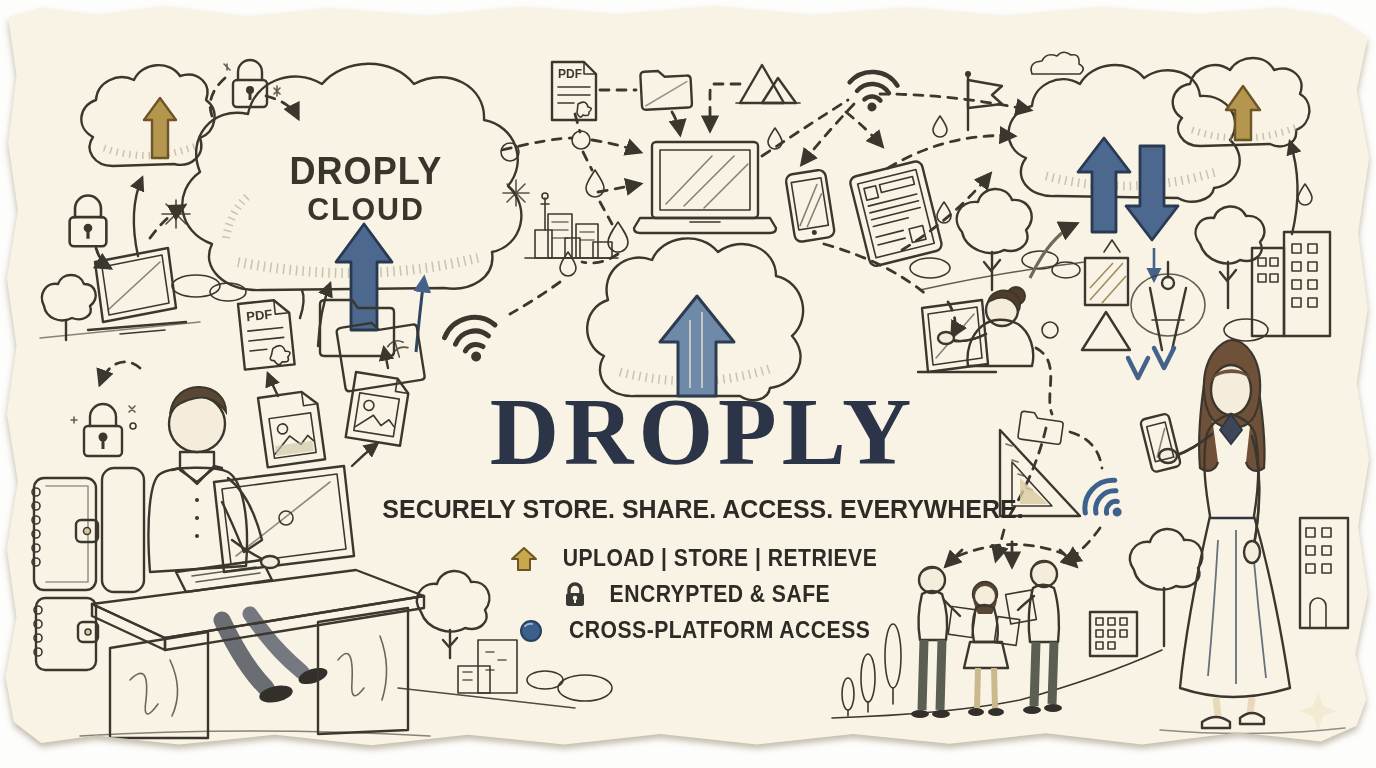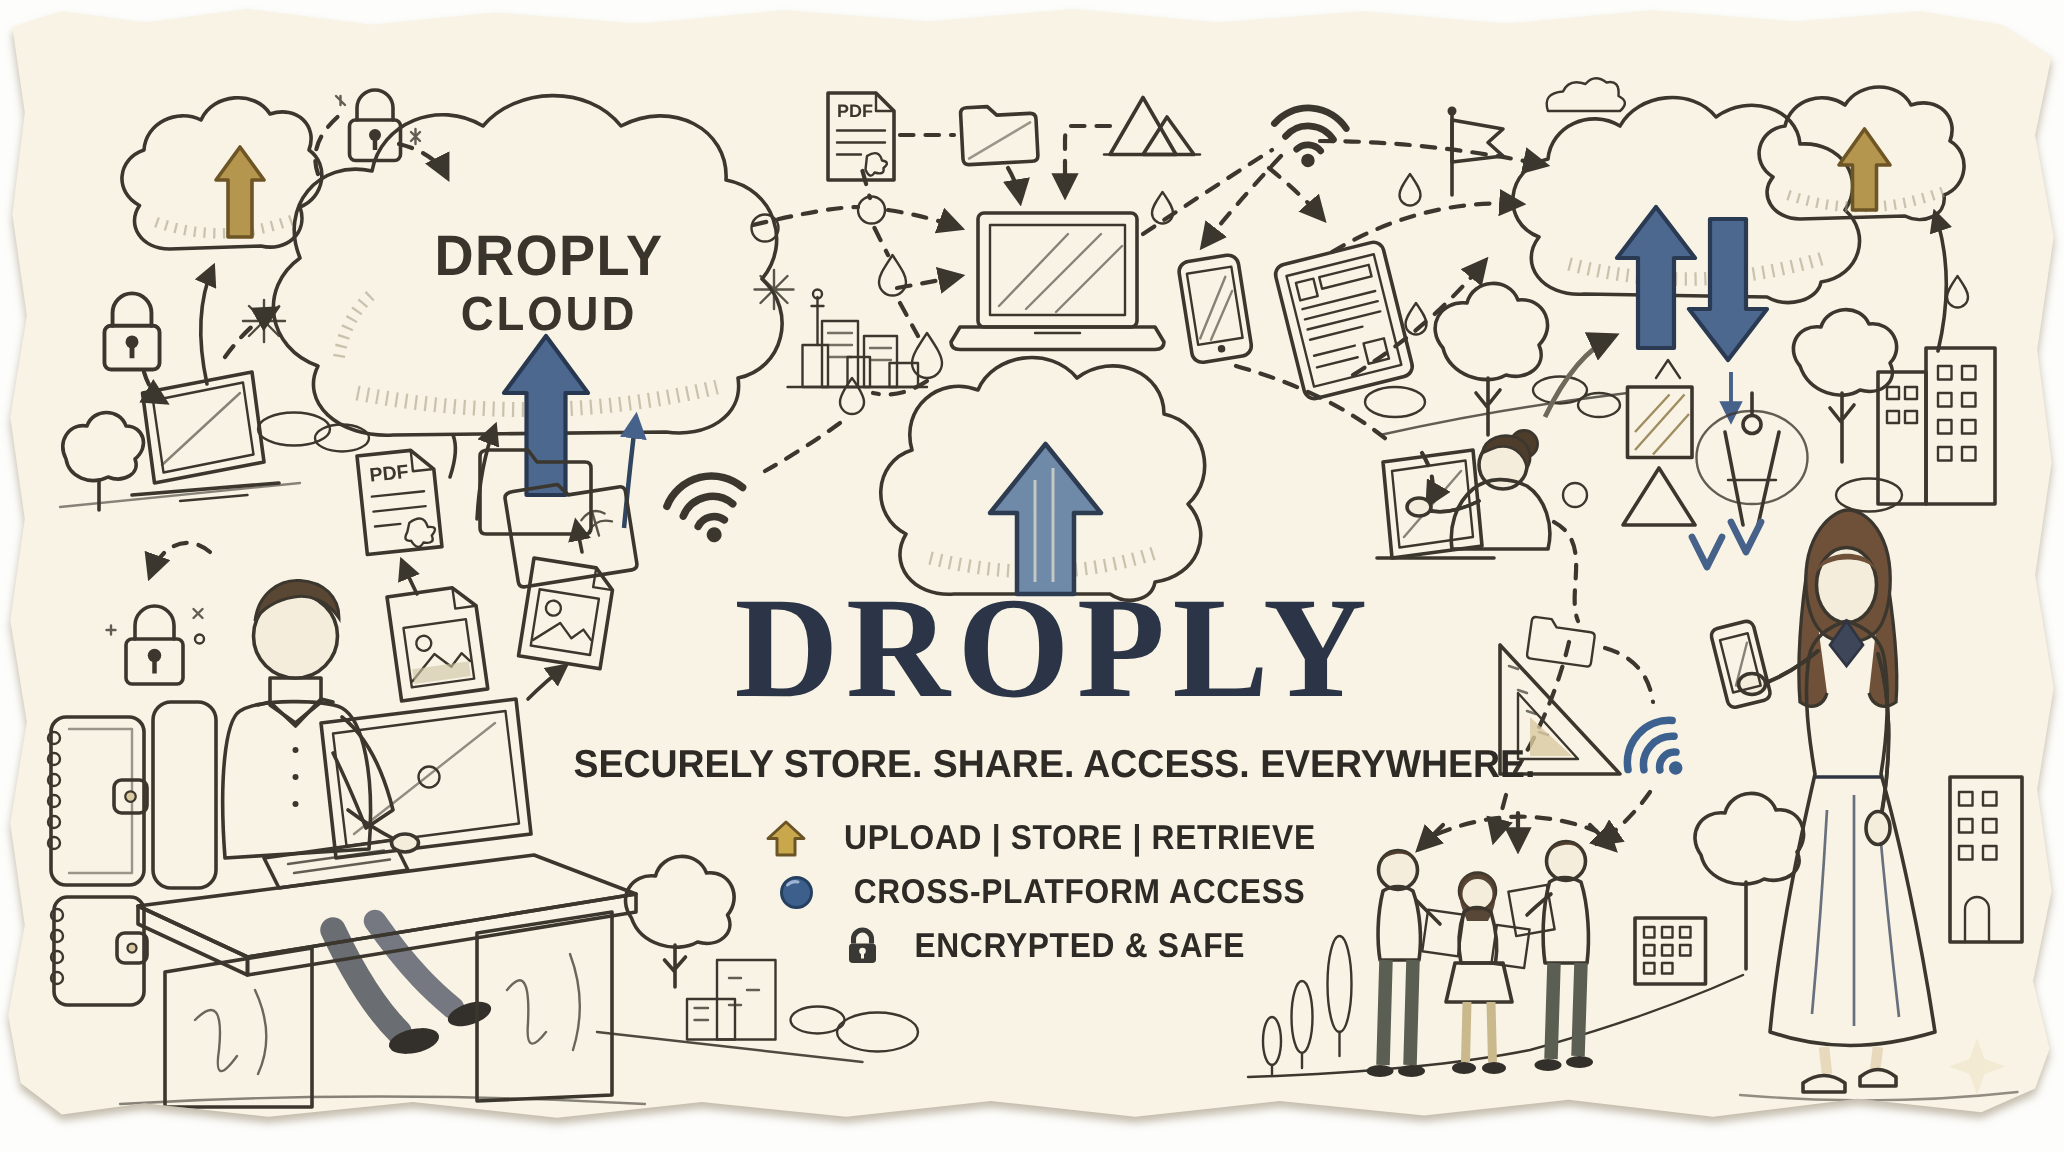--- a/index.html
+++ b/index.html
@@ -593,31 +593,31 @@
 
   <div class="overlay features">
     <div class="frow">
       <svg class="fic" viewBox="0 0 30 26">
         <path d="M15,2 L27,13 L21,13 L21,24 L9,24 L9,13 L3,13 Z" fill="#c9a84c" stroke="#6b5426" stroke-width="2" stroke-linejoin="round"></path>
       </svg>
       <span class="flabel">UPLOAD | STORE | RETRIEVE</span>
     </div>
     <div class="frow">
       <svg class="fic" viewBox="0 0 30 26">
-        <circle cx="15" cy="13" r="10" fill="#3d5f8c" stroke="#26405f" stroke-width="2"></circle>
-        <path d="M9,8 Q12,5 16,6" stroke="#9db4d2" stroke-width="2" fill="none" stroke-linecap="round"></path>
-      </svg>
-      <span class="flabel">CROSS-PLATFORM ACCESS</span>
-    </div>
-    <div class="frow">
-      <svg class="fic" viewBox="0 0 30 26">
         <path d="M9,11 L9,8 A6,6 0 0 1 21,8 L21,11" stroke="#3a3834" stroke-width="3.4" fill="none"></path>
         <rect x="6" y="11" width="18" height="13" rx="2.5" fill="#3a3834"></rect>
         <circle cx="15" cy="16" r="2.2" fill="#f8f3e4"></circle>
               <rect x="14" y="17" width="2" height="4" fill="#f8f3e4"></rect>
       </svg>
       <span class="flabel">ENCRYPTED &amp; SAFE</span>
     </div>
+    <div class="frow">
+      <svg class="fic" viewBox="0 0 30 26">
+        <circle cx="15" cy="13" r="10" fill="#3d5f8c" stroke="#26405f" stroke-width="2"></circle>
+        <path d="M9,8 Q12,5 16,6" stroke="#9db4d2" stroke-width="2" fill="none" stroke-linecap="round"></path>
+      </svg>
+      <span class="flabel">CROSS-PLATFORM ACCESS</span>
+    </div>
   </div>
 
   </div>
  </div>
 </div>
 
 </body></html>

